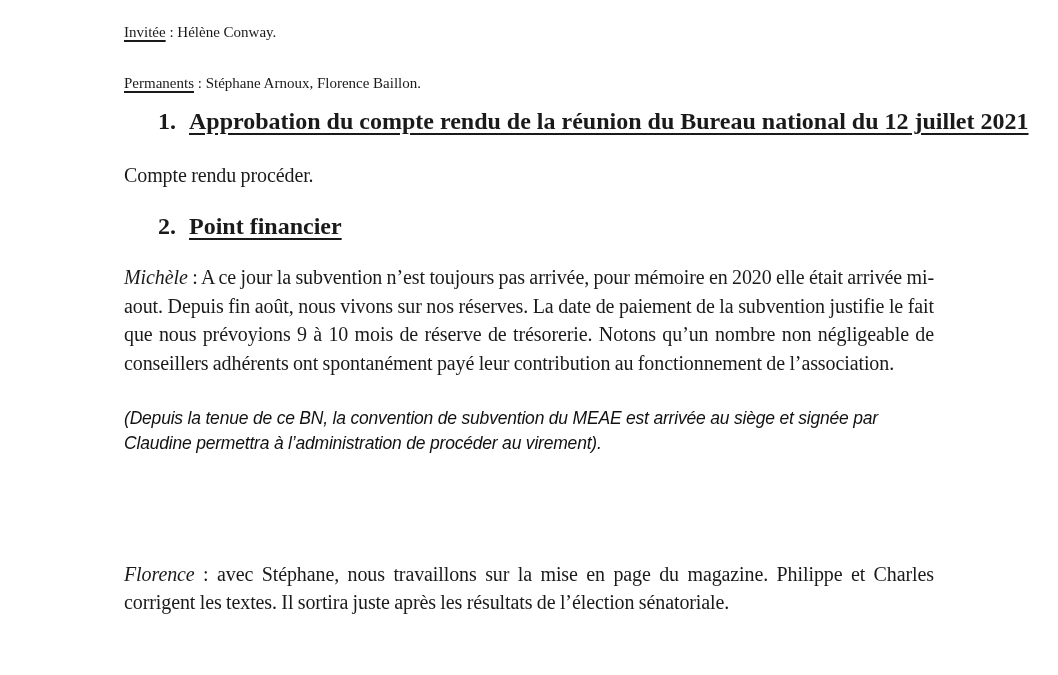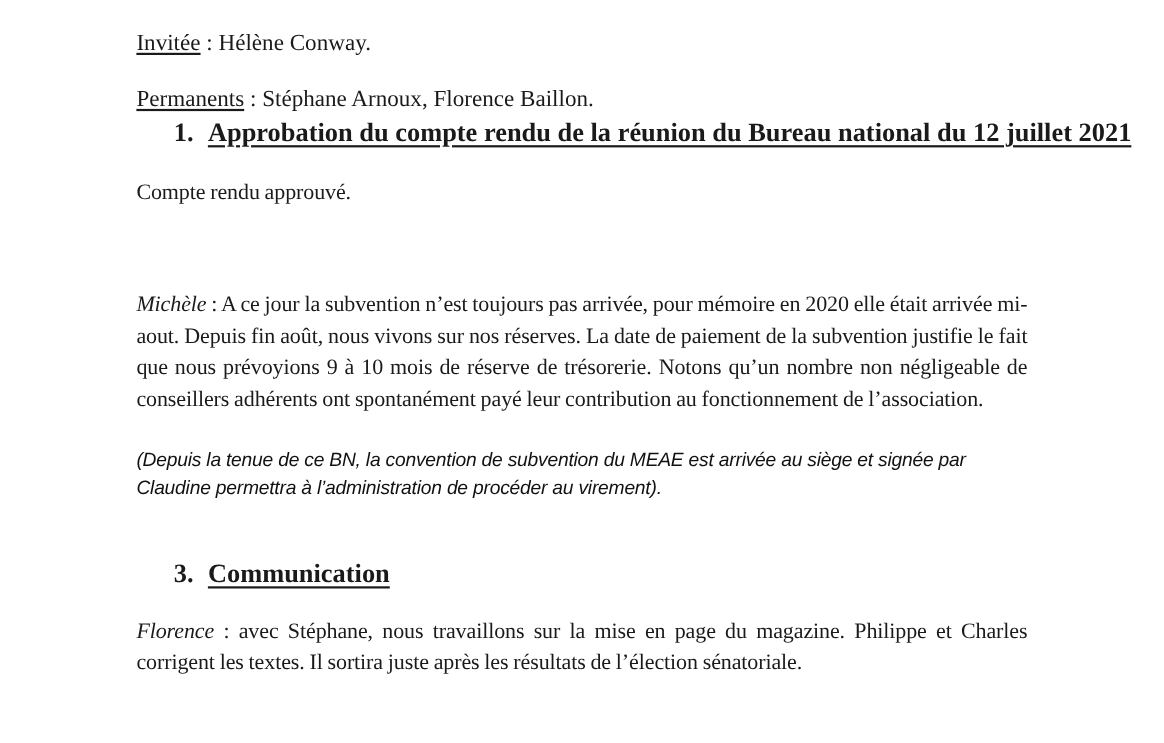--- a/index.html
+++ b/index.html
@@ -15,21 +15,21 @@
     overflow: hidden;
     font-family: "Liberation Serif", serif;
     color: #1a1a1a;
     -webkit-font-smoothing: antialiased;
   }
   .abs { position: absolute; }
 
   
   .attendee-line {
     left: 124px;
-    font-size: 21px;
+    font-size: 15px;
     line-height: 22px;
     white-space: nowrap;
   }
   .u-label {
     text-decoration: underline;
     text-underline-offset: 3px;
     text-decoration-thickness: 1.5px;
   }
 
   
@@ -78,25 +78,25 @@
 <body>
 
 <div class="page">
 
   <p class="abs attendee-line" style="top:6px;"><span class="u-label">Invitée</span><span> : Hélène Conway.</span></p>
 
   <p class="abs attendee-line" style="top:57px;"><span class="u-label">Permanents</span><span> : Stéphane Arnoux, Florence Baillon.</span></p>
 
   <h2 class="abs heading" style="top:108px; margin:0;"><span class="num">1.</span><span class="title">Approbation du compte rendu de la réunion du Bureau national du 12 juillet 2021</span></h2>
 
-  <p class="abs para" style="top:161px; margin:0;">Compte rendu approuvé.</p>
+  <p class="abs para" style="top:161px; margin:0;">Compte rendu procéder.</p>
 
+  <h2 class="abs heading" style="top:213px; margin:0;"><span class="num">2.</span><span class="title">Point financier</span></h2>
 
   <p class="abs para justified" style="top:263px; margin:0;"><span class="speaker">Michèle</span><span> : A ce jour la subvention n’est toujours pas arrivée, pour mémoire en 2020 elle était arrivée mi-aout. Depuis fin août, nous vivons sur nos réserves. La date de paiement de la subvention justifie le fait que nous prévoyions 9 à 10 mois de réserve de trésorerie. Notons qu’un nombre non négligeable de conseillers adhérents ont spontanément payé leur contribution au fonctionnement de l’association.</span></p>
 
   <p class="abs note" style="top:406px; margin:0;">(Depuis la tenue de ce BN, la convention de subvention du MEAE est arrivée au siège et signée par Claudine permettra à l’administration de procéder au virement).</p>
 
-  <h2 class="abs heading" style="top:509px; margin:0;"><span class="num">3.</span><span class="title">Communication</span></h2>
 
   <p class="abs para justified" style="top:560px; margin:0; line-height:28px;"><span class="speaker">Florence</span><span> : avec Stéphane, nous travaillons sur la mise en page du magazine. Philippe et Charles corrigent les textes. Il sortira juste après les résultats de l’élection sénatoriale.</span></p>
 
 
 </div>
 
 </body></html>

